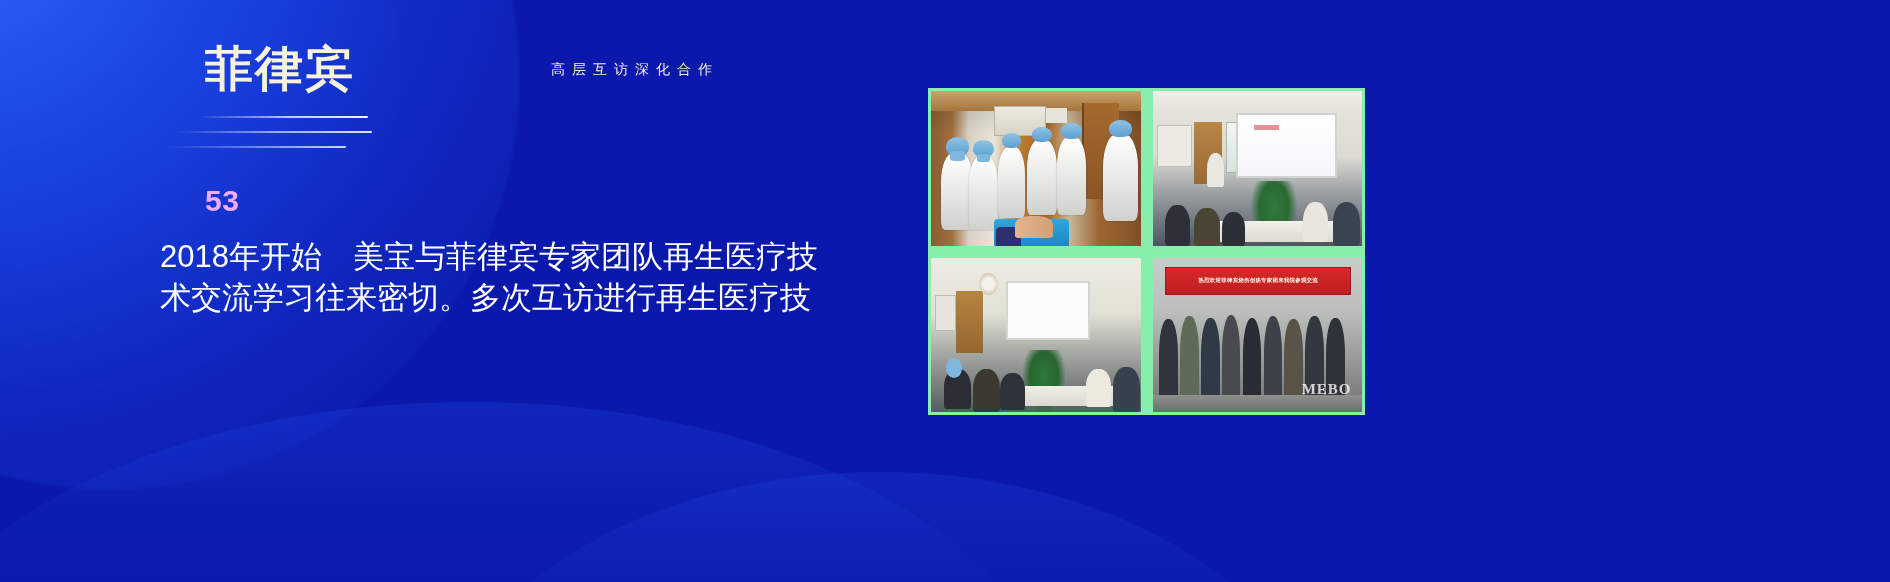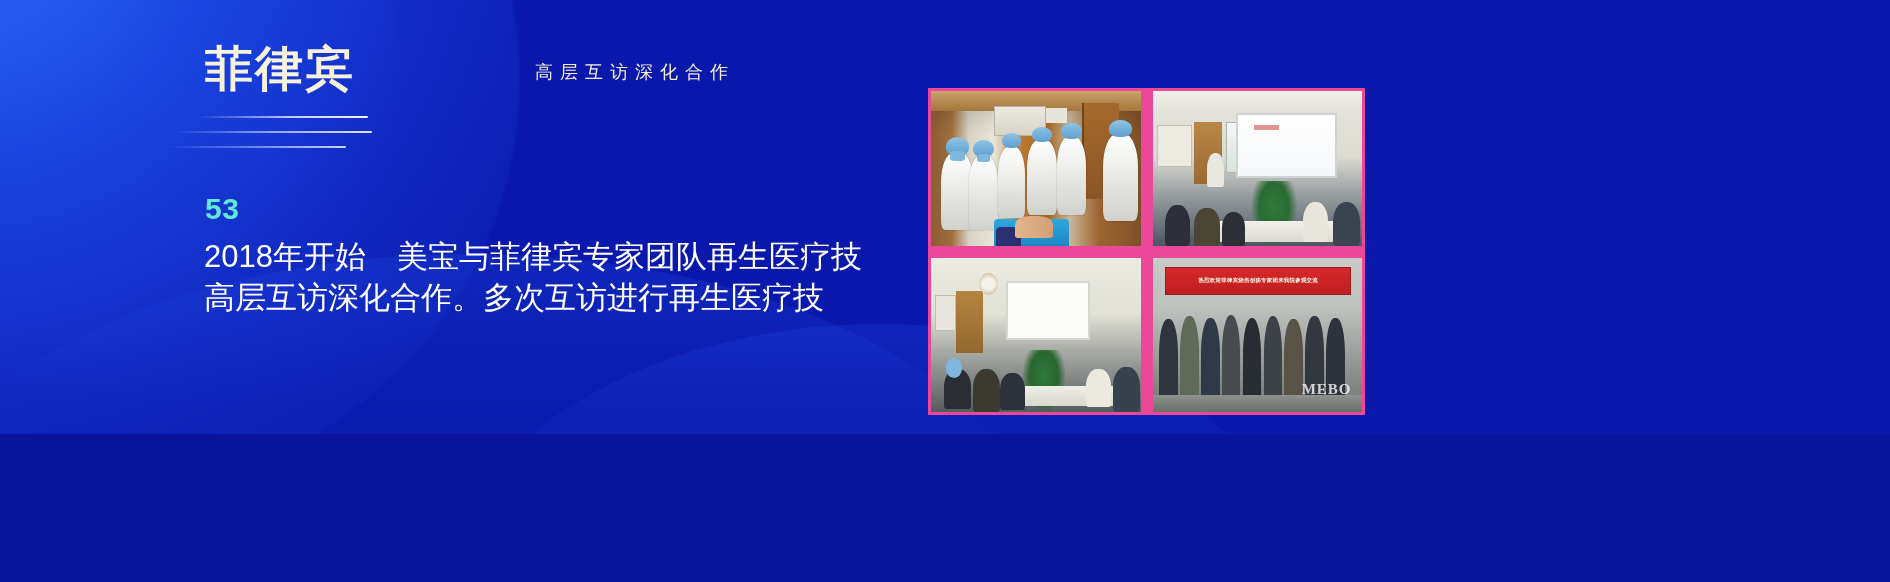--- a/index.html
+++ b/index.html
@@ -6,21 +6,21 @@
     margin: 0;
     padding: 0;
     background: #081499;
   }
   body {
     font-family: "Liberation Sans", "DejaVu Sans", sans-serif;
   }
   #slide {
     position: relative;
     width: 1890px;
-    height: 434px;
+    height: 582px;
     overflow: hidden;
     background: #0a19ab;
   }
 
   
   .bg-base {
     position: absolute;
     inset: 0;
     background: #0a19ab;
   }
@@ -140,60 +140,59 @@
   .subtitle {
     position: absolute;
     left: 455px;
     top: 60px;
     width: 360px;
     text-align: center;
     color: #f5efd8;
     line-height: 1.42;
   }
   .subtitle .sline {
-    font-size: 18px;
+    font-size: 14px;
     letter-spacing: 7px;
     white-space: nowrap;
     display: block;
   }
 
   
   .content-num {
     position: absolute;
     left: 205px;
-    top: 192px;
+    top: 184px;
     font-size: 30px;
     font-weight: bold;
-    color: #5eead4;
+    color: #f0abfc;
     letter-spacing: 0.5px;
   }
   .content-para {
     position: absolute;
     left: 160px;
     top: 236px;
     width: 680px;
     font-size: 31px;
     line-height: 1.33;
     color: #ffffff;
     letter-spacing: 0px;
   }
   .content-para .pline {
     display: block;
     white-space: nowrap;
-    margin-left: 44px;
   }
 
   
   .photo-grid {
     position: absolute;
     left: 928px;
     top: 88px;
     width: 437px;
     height: 327px;
-    background: #ec4899;
+    background: #86efac;
     padding: 3px;
     box-sizing: border-box;
     display: grid;
     grid-template-columns: 1fr 1fr;
     grid-template-rows: 1fr 1fr;
     gap: 12px;
   }
   .photo {
     position: relative;
     overflow: hidden;
@@ -393,21 +392,21 @@
 
     <div class="subtitle">
       <span class="sline">高层互访深化合作</span>
     </div>
   </div>
 
   <div class="content-num">53</div>
 
   <div class="content-para">
     <span class="pline">2018年开始　美宝与菲律宾专家团队再生医疗技</span>
-    <span class="pline">高层互访深化合作。多次互访进行再生医疗技</span>
+    <span class="pline">术交流学习往来密切。多次互访进行再生医疗技</span>
   </div>
 
   <div class="photo-grid">
 
     <div class="photo ph1">
       <div class="ceiling"></div>
       <div class="poster"></div>
       <div class="poster2"></div>
       <div class="doorR"></div>
 

